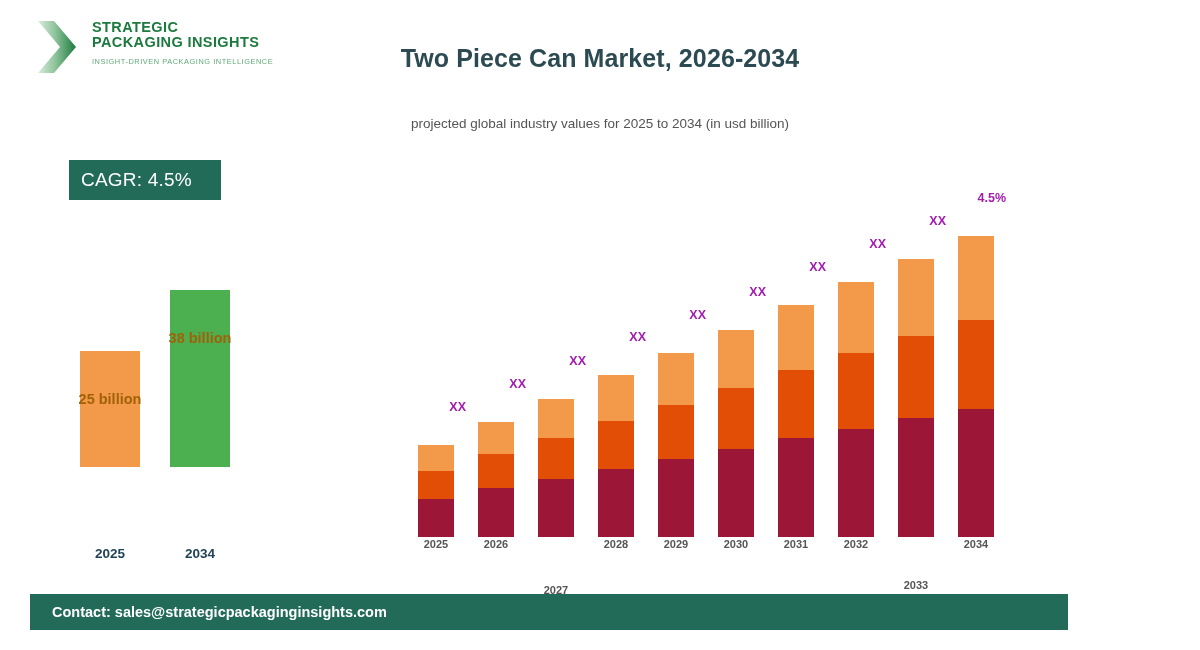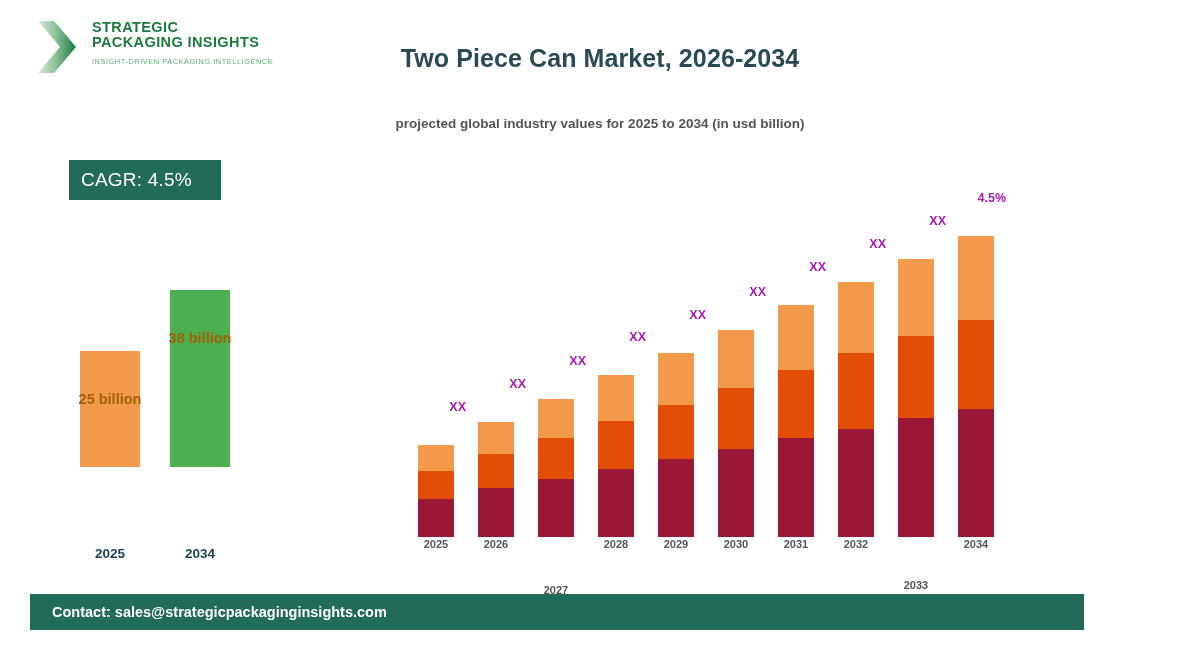--- a/index.html
+++ b/index.html
@@ -11,21 +11,20 @@
   body {
     font-family: "Liberation Sans", sans-serif;
     -webkit-font-smoothing: antialiased;
   }
   #canvas {
     position: relative;
     width: 1068px;
     height: 650px;
     background: #ffffff;
     overflow: hidden;
-    padding-left: 16px;
   }
 
   
   #logo {
     position: absolute;
     left: 30px;
     top: 16px;
     width: 290px;
     height: 62px;
   }
@@ -70,21 +69,21 @@
     color: #2C4A52;
     letter-spacing: 0.1px;
   }
   #chart-subtitle {
     position: absolute;
     left: 280px;
     top: 116px;
     width: 640px;
     text-align: center;
     font-size: 13.5px;
-    font-weight: bold;
+    font-weight: normal;
     color: #545454;
   }
 
   
   #cagr-badge {
     position: absolute;
     left: 69px;
     top: 160px;
     width: 152px;
     height: 40px;

